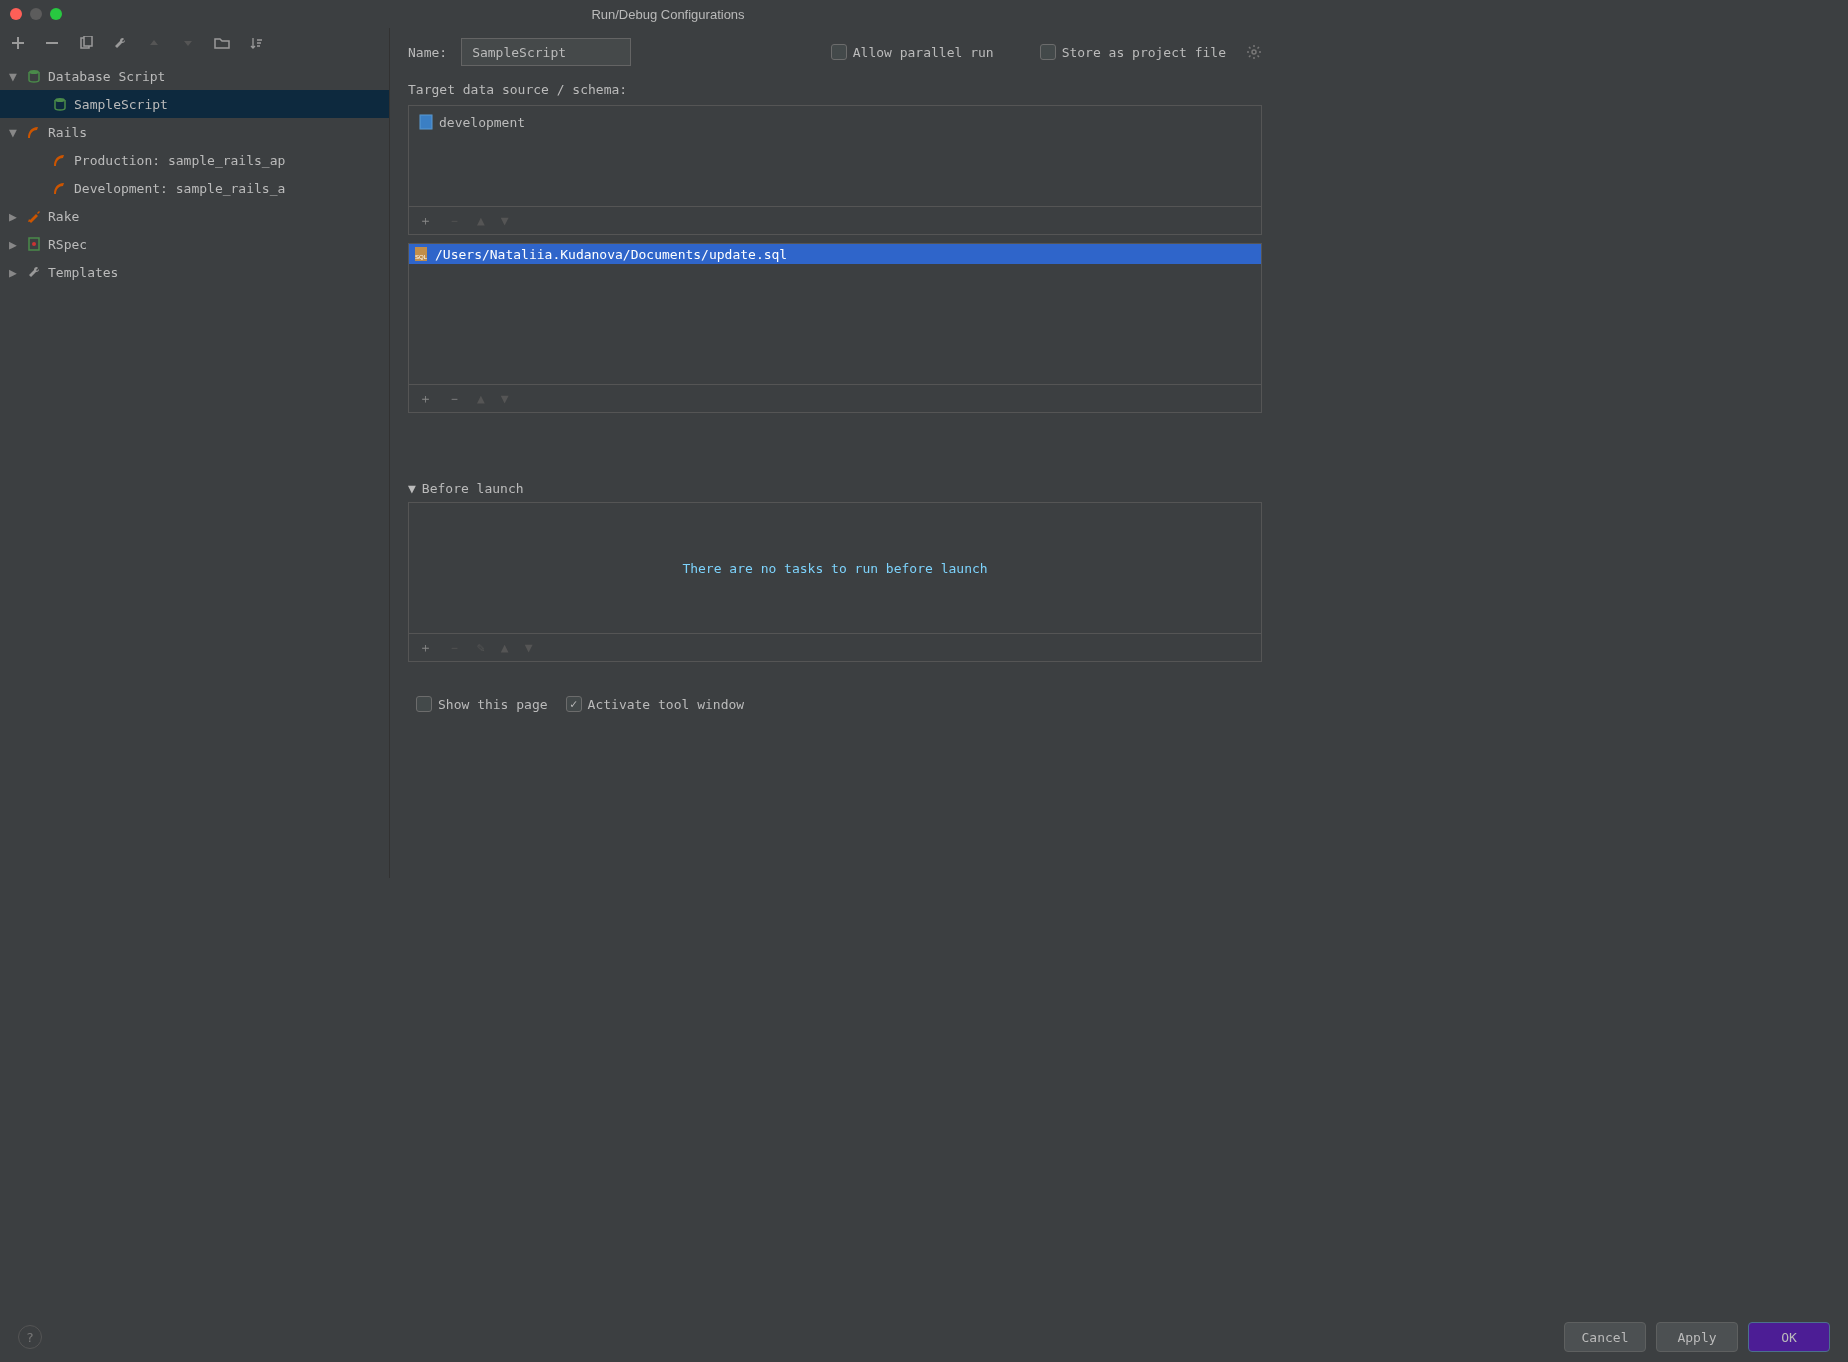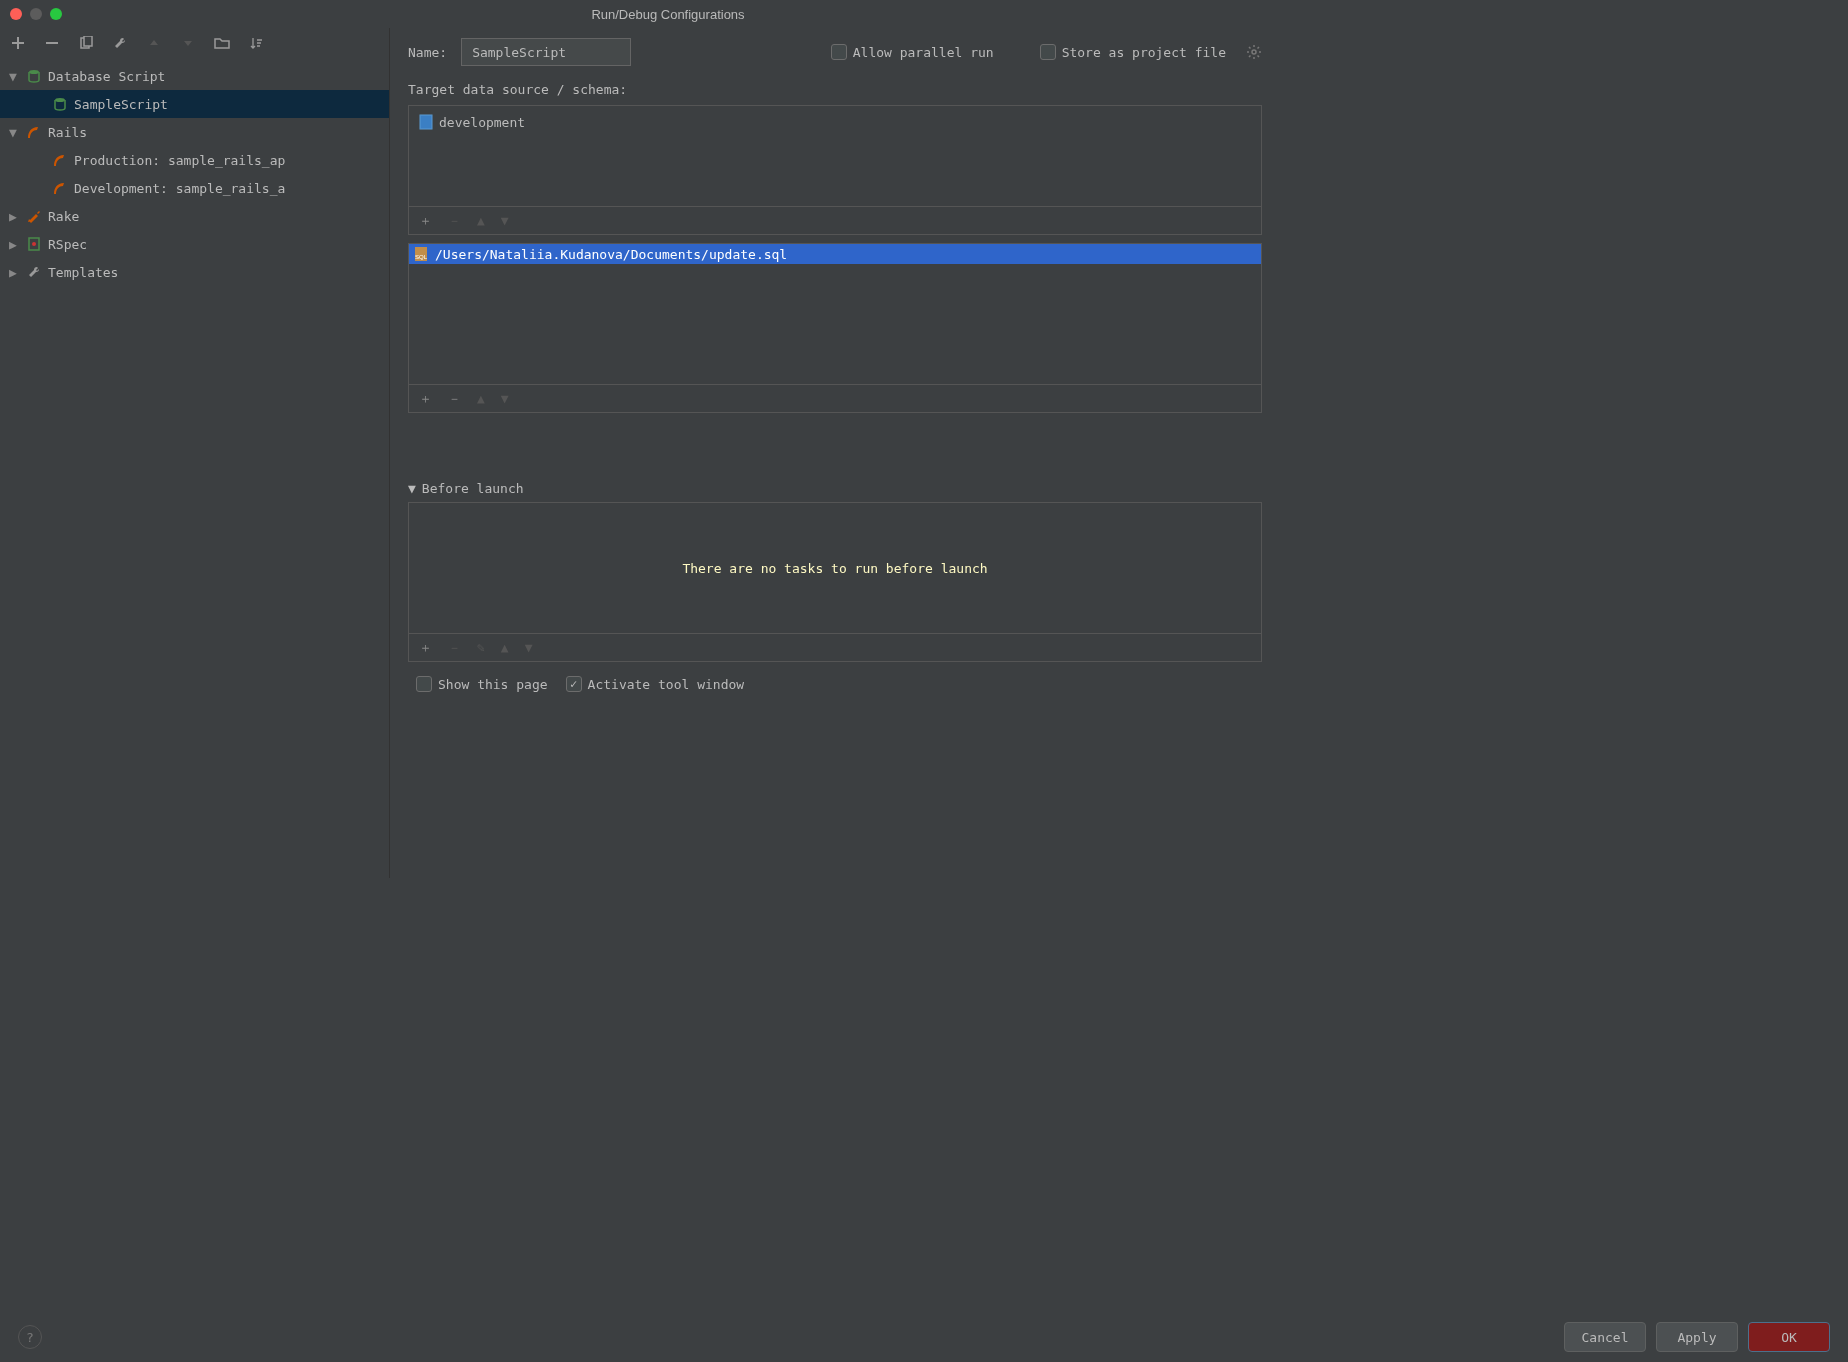--- a/index.html
+++ b/index.html
@@ -187,26 +187,26 @@
   border-radius: 50%;
   background: #bbbbbb;
 }
 .section-header {
   display: flex;
   align-items: center;
   gap: 6px;
   margin-bottom: 6px;
   cursor: pointer;
 }
-.empty-text { color: #fef9c3; }
+.empty-text { color: #7dd3fc; }
 .footer-checks {
   display: flex;
   align-items: center;
   gap: 18px;
-  margin-top: 6px;
+  margin-top: 26px;
   padding-left: 8px;
 }
 .bottom-bar {
   position: absolute;
   bottom: 10px;
   left: 0; right: 0;
   display: flex;
   align-items: center;
   padding: 0 18px;
 }
@@ -233,21 +233,21 @@
   border: 1px solid #5e6060;
   background: #4c5052;
   color: #bbbbbb;
   display: flex;
   align-items: center;
   justify-content: center;
   cursor: pointer;
   font-family: inherit;
 }
 .btn.primary {
-  background: #7f1d1d;
+  background: #4c1d95;
   border-color: #4c708c;
   color: #bbbbbb;
 }
 .gear-icon { color: #777; }
 svg { display: block; }
 </style>
 </head>
 <body>
 
 <div class="titlebar">

